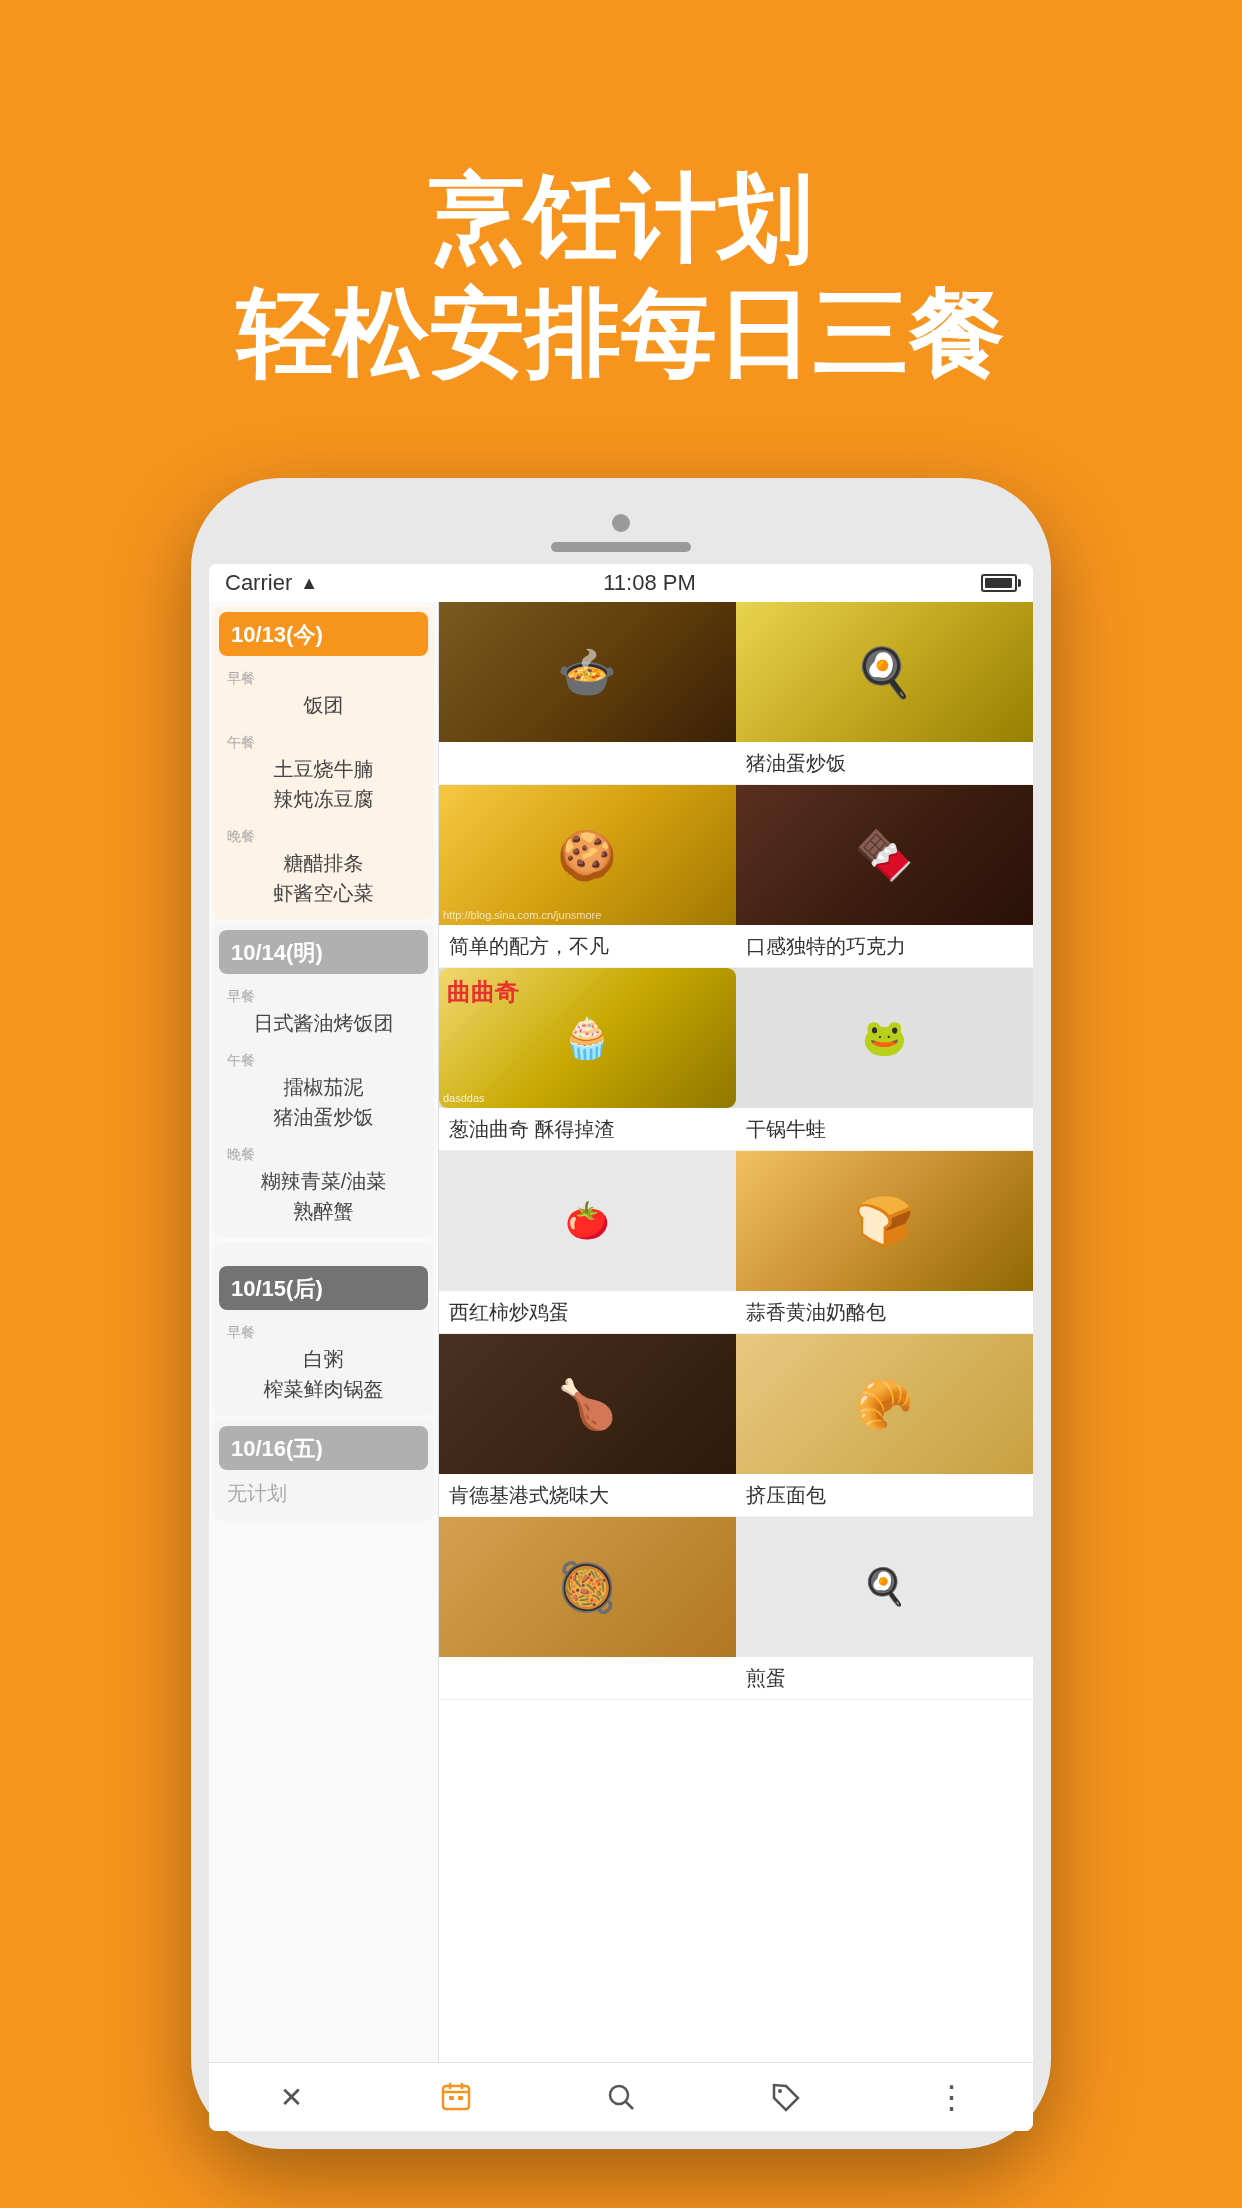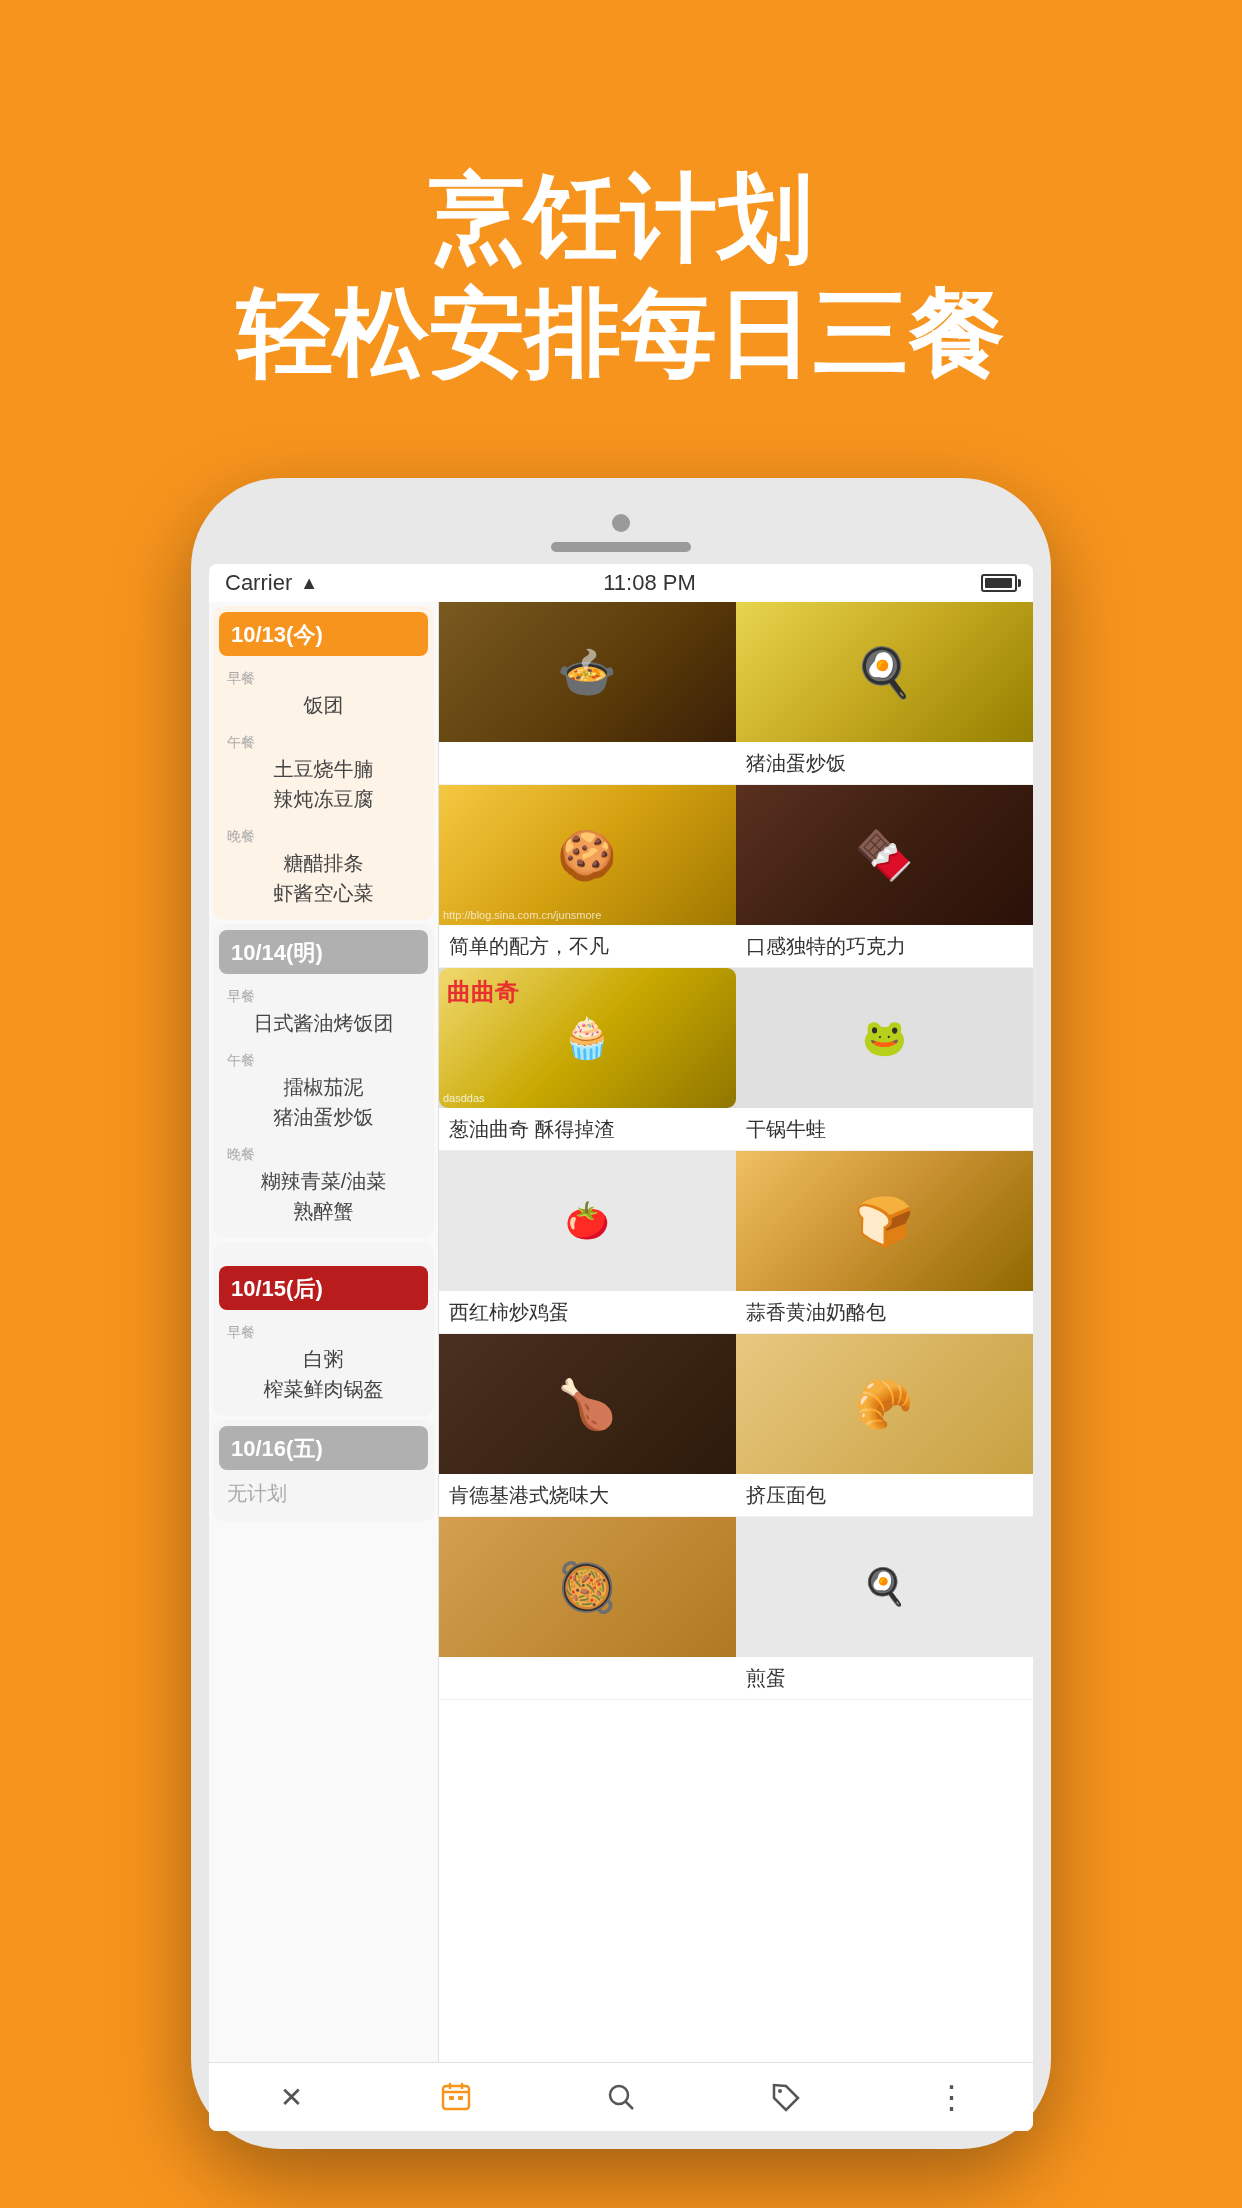--- a/index.html
+++ b/index.html
@@ -129,21 +129,21 @@
     .day-header {
       padding: 8px 12px 6px;
       font-size: 22px;
       font-weight: 600;
       color: #333;
       border-radius: 8px;
       margin: 6px 6px 4px;
     }
     .day-header.today { background: #F7941D; color: white; }
     .day-header.tomorrow { background: #b0b0b0; color: white; }
-    .day-header.later { background: #b91c1c; color: white; margin-top: 24px; }
+    .day-header.later { background: #737373; color: white; margin-top: 24px; }
     .day-header.weekday { background: #b0b0b0; color: white; }
 
     .meal-section {
       padding: 4px 14px;
     }
     .meal-label {
       font-size: 14px;
       color: #aaa;
       margin-top: 6px;
       margin-bottom: 2px;

